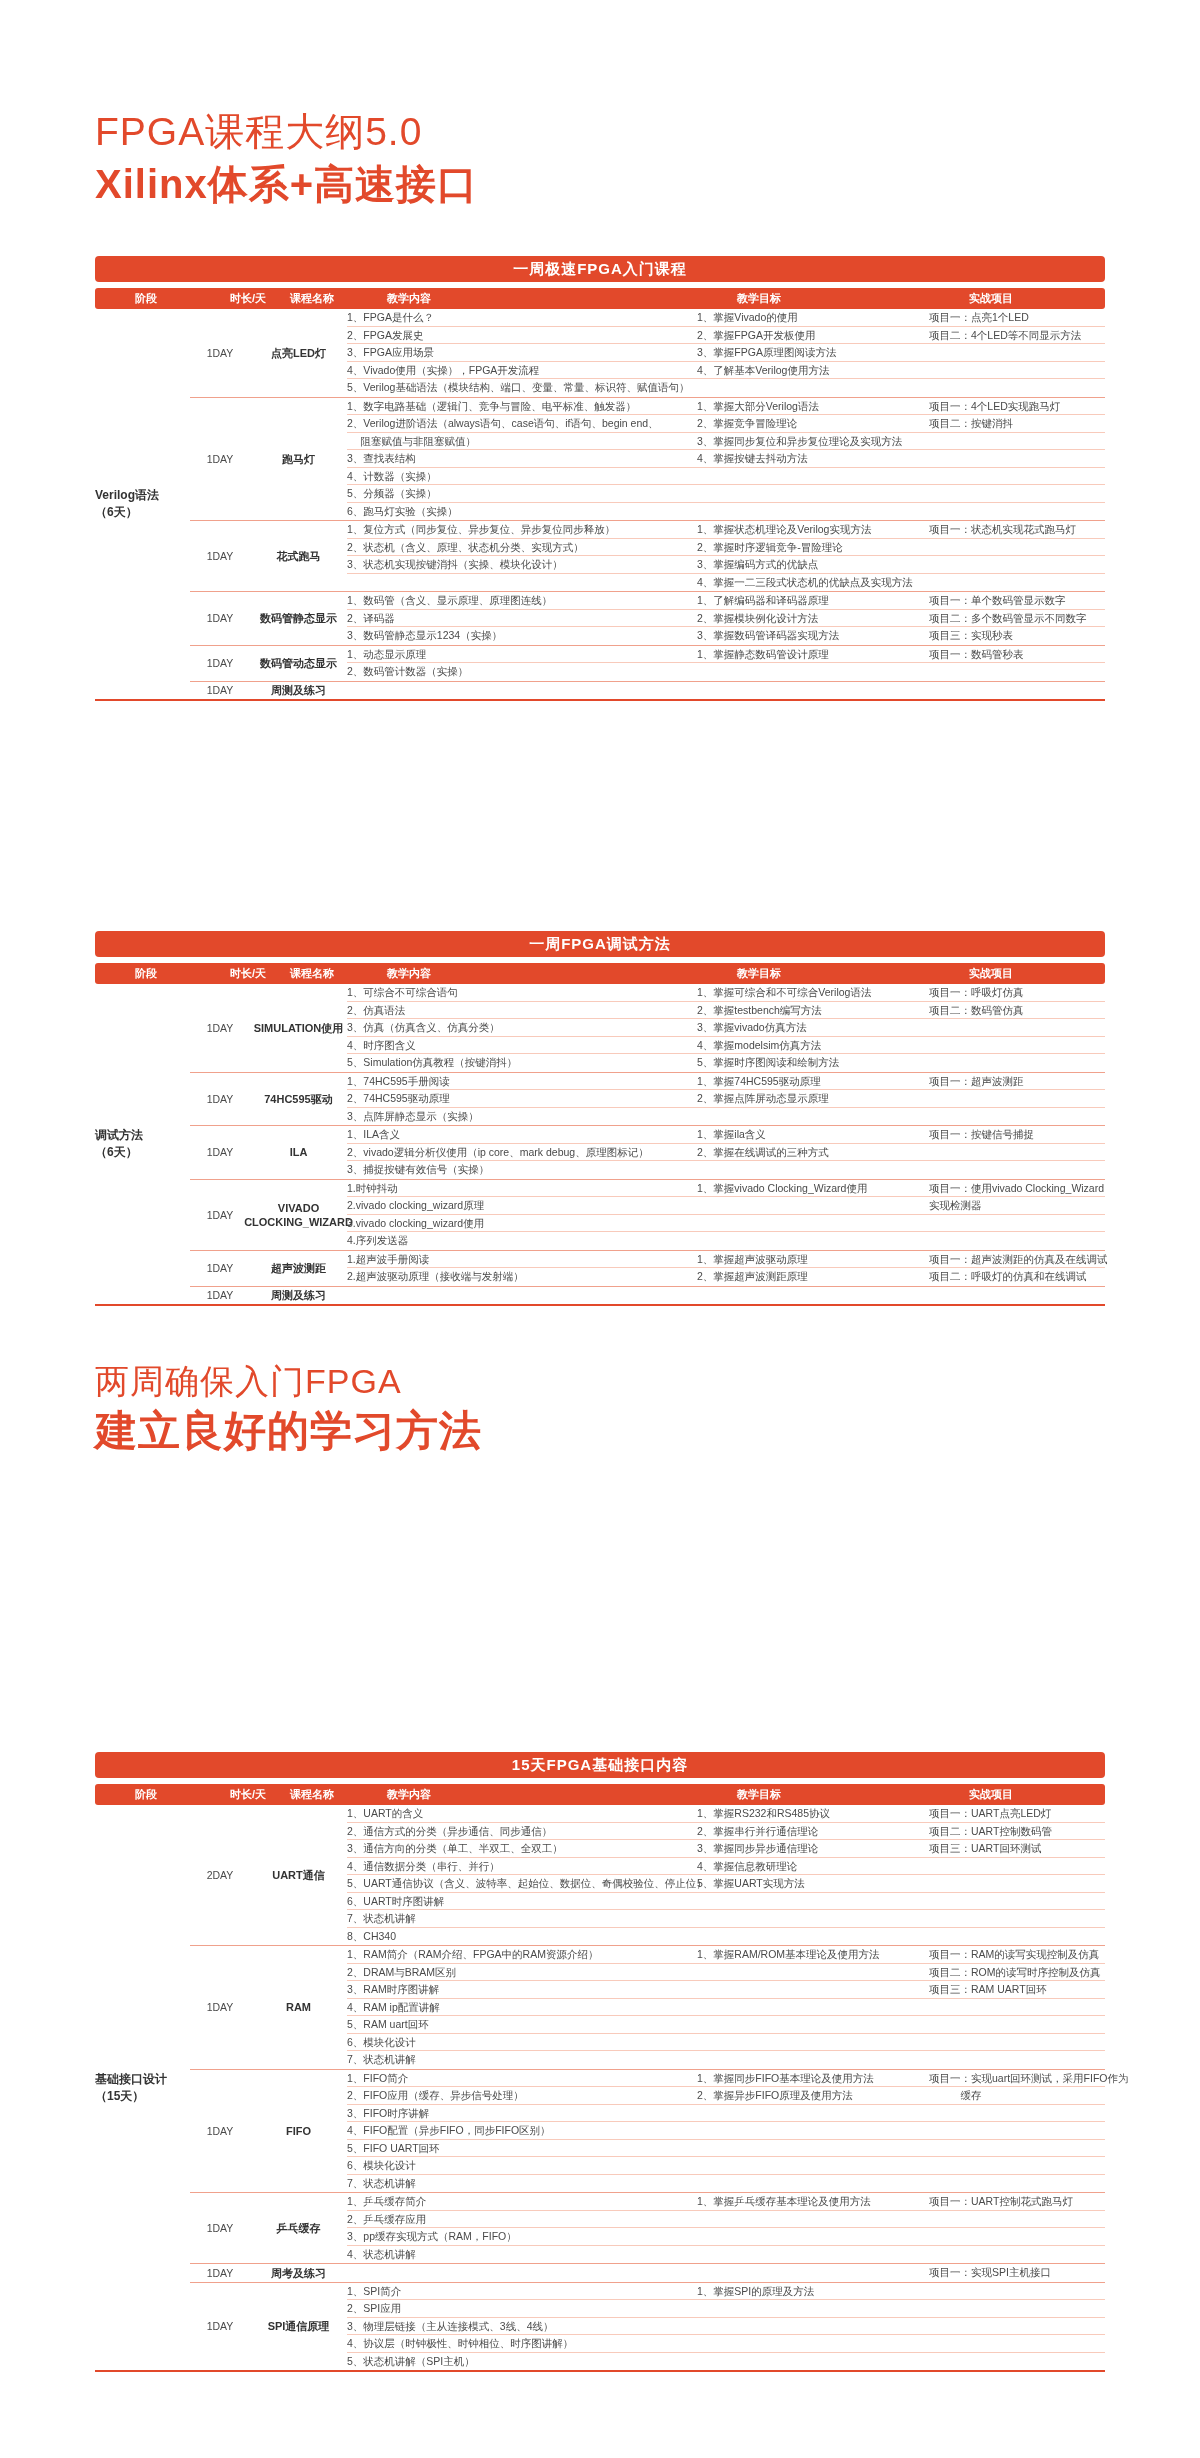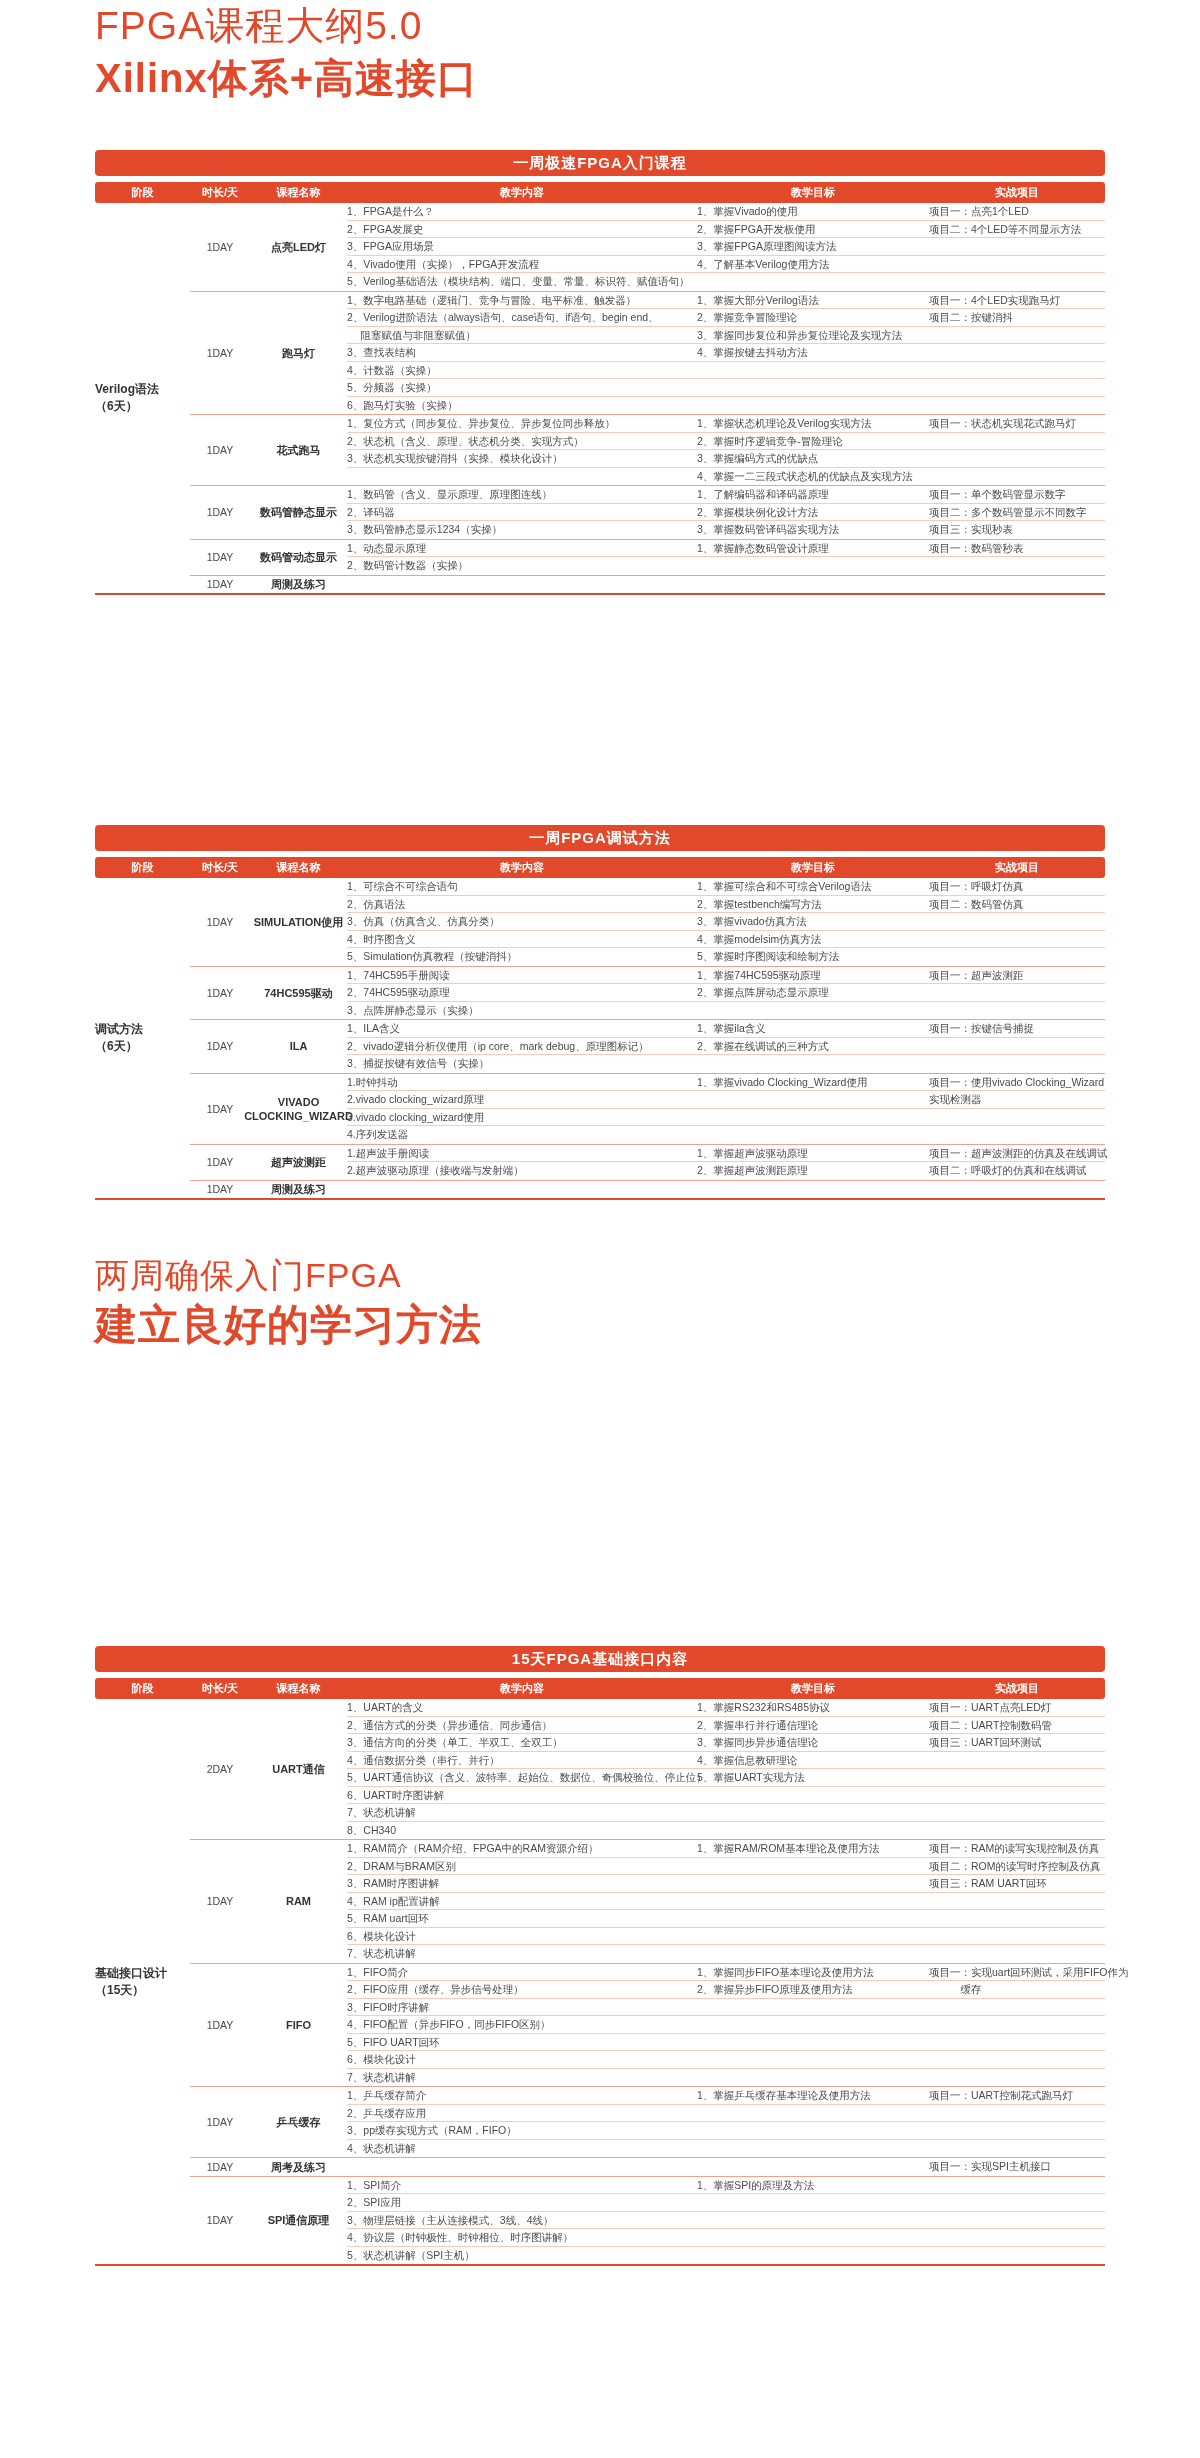--- a/index.html
+++ b/index.html
@@ -12,21 +12,21 @@
   *{box-sizing:border-box;margin:0;padding:0;}
   html,body{background:#ffffff;}
   body{
     width:1200px;height:2458px;position:relative;
     font-family:"Liberation Sans","DejaVu Sans",sans-serif;
     color:var(--txt);
   }
   .page{width:1010px;margin-left:95px;}
 
   
-  .main-title{color:var(--red);}
+  .main-title{padding-top:106px;color:var(--red);}
   .main-title .t1{font-size:39px;line-height:52px;font-weight:500;letter-spacing:1px;}
   .main-title .t2{font-size:40px;line-height:52px;font-weight:800;letter-spacing:1px;}
   .mid-title{margin-top:50px;color:var(--red);}
   .mid-title .t1{font-size:34px;line-height:50px;font-weight:500;letter-spacing:1px;}
   .mid-title .t2{font-size:42px;line-height:50px;font-weight:800;letter-spacing:1px;}
 
   
   .table-block{width:1010px;}
   #table0{margin-top:46px;}
   #table1{margin-top:230px;}
@@ -34,21 +34,21 @@
 
   .title-bar{
     height:26px;background:var(--red);border-radius:4px;
     color:#fff;font-size:15px;font-weight:bold;
     display:flex;align-items:center;justify-content:center;letter-spacing:1px;
   }
   .header-row{
     margin-top:6px;height:21px;background:var(--red);border-radius:3px;
     color:#fff;font-size:11px;font-weight:bold;
     display:grid;grid-template-columns:95px 60px 97px 350px 232px 176px;
-    align-items:center;text-align:center;
+    align-items:center;text-align:left;padding-left:40px;
   }
   .tbody{display:flex;border-bottom:2px solid var(--red);}
   .stage-cell{
     width:95px;display:flex;flex-direction:column;justify-content:center;
     align-items:flex-start;font-size:12px;font-weight:bold;color:var(--txt-dark);
     line-height:17px;text-align:center;
   }
   .groups{flex:1;}
   .group{display:flex;border-top:1px solid var(--sep-group);}
   .group:first-child{border-top:none;}

